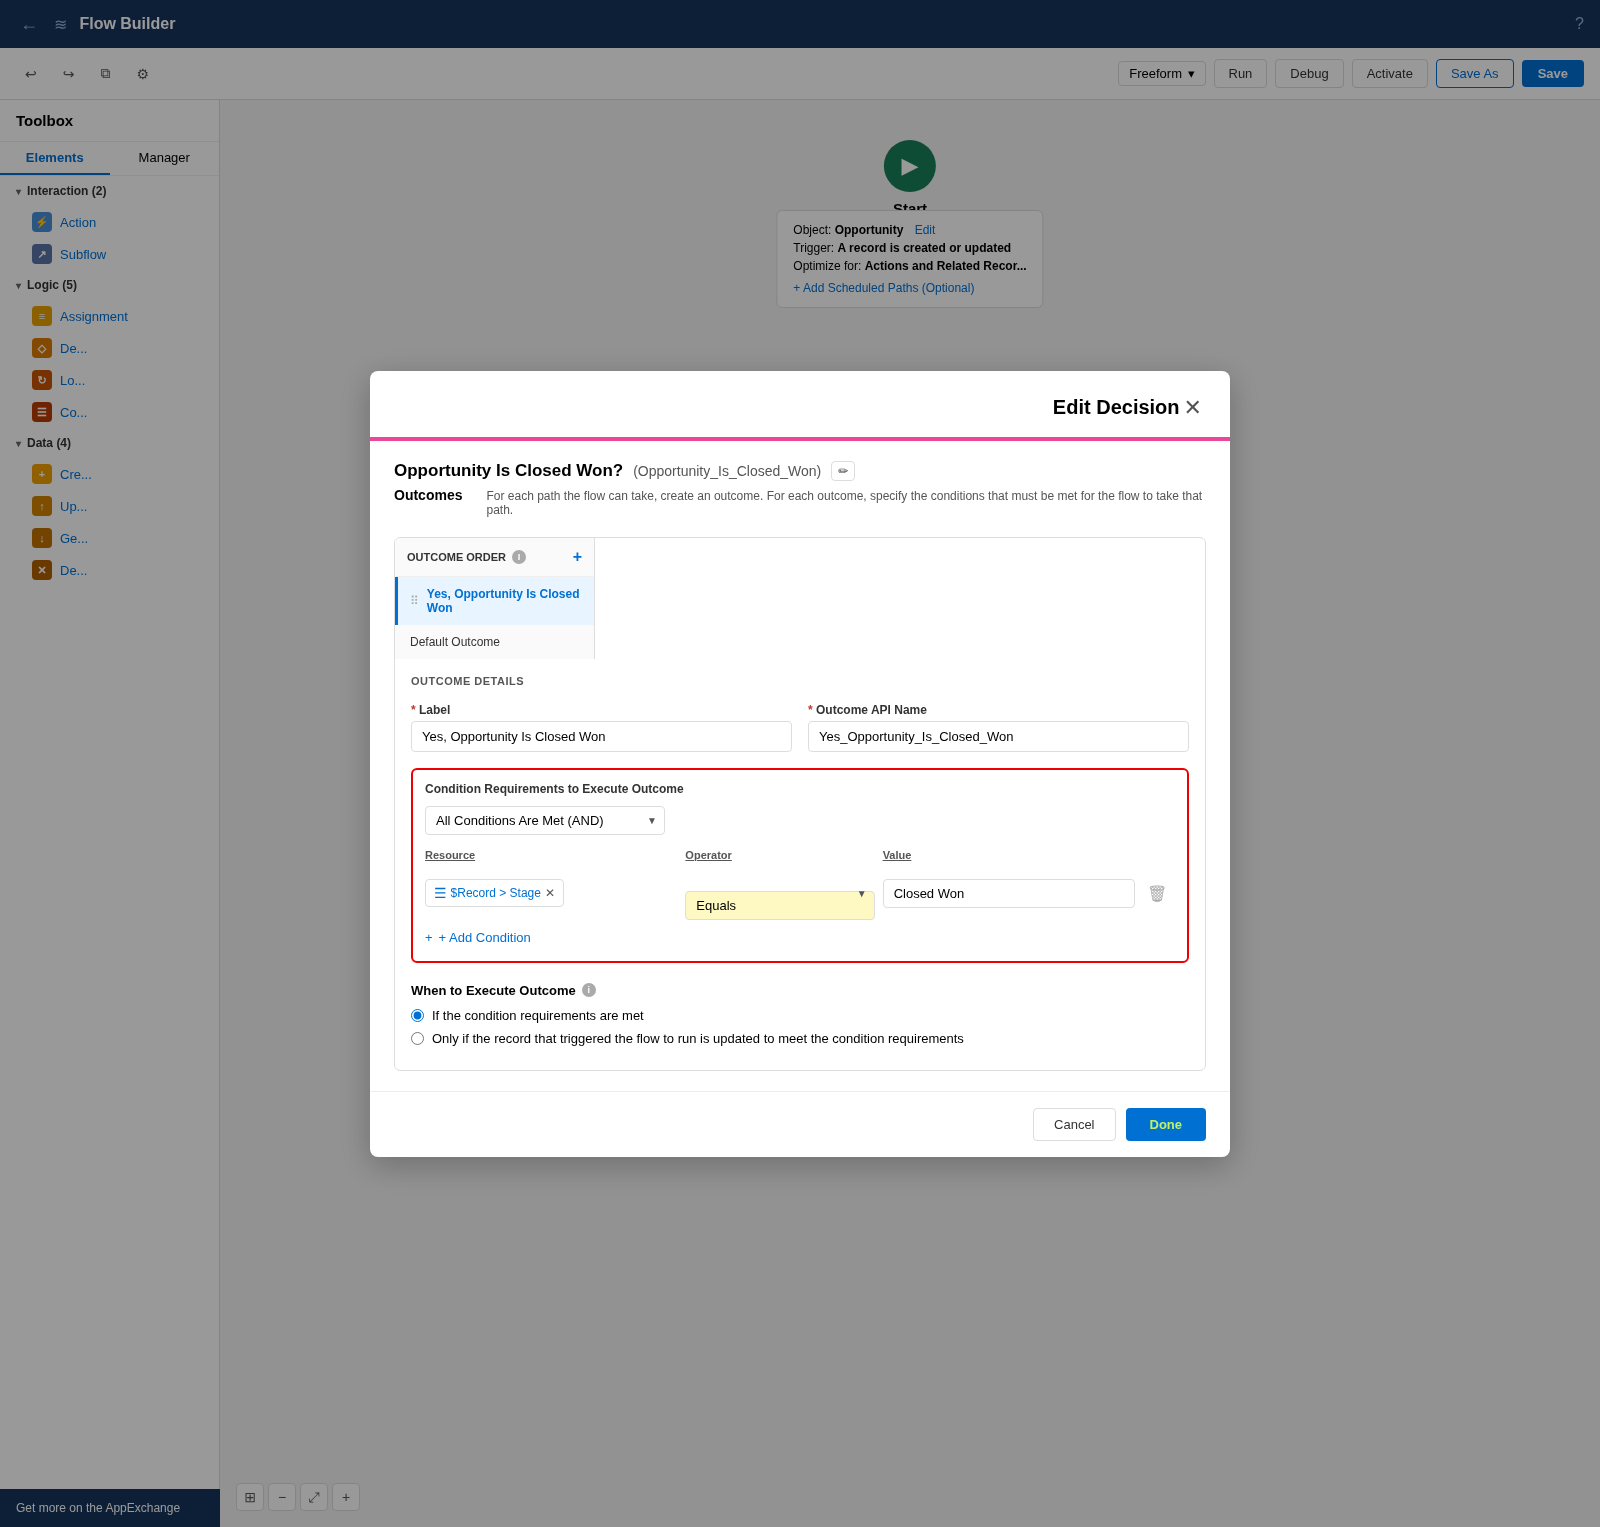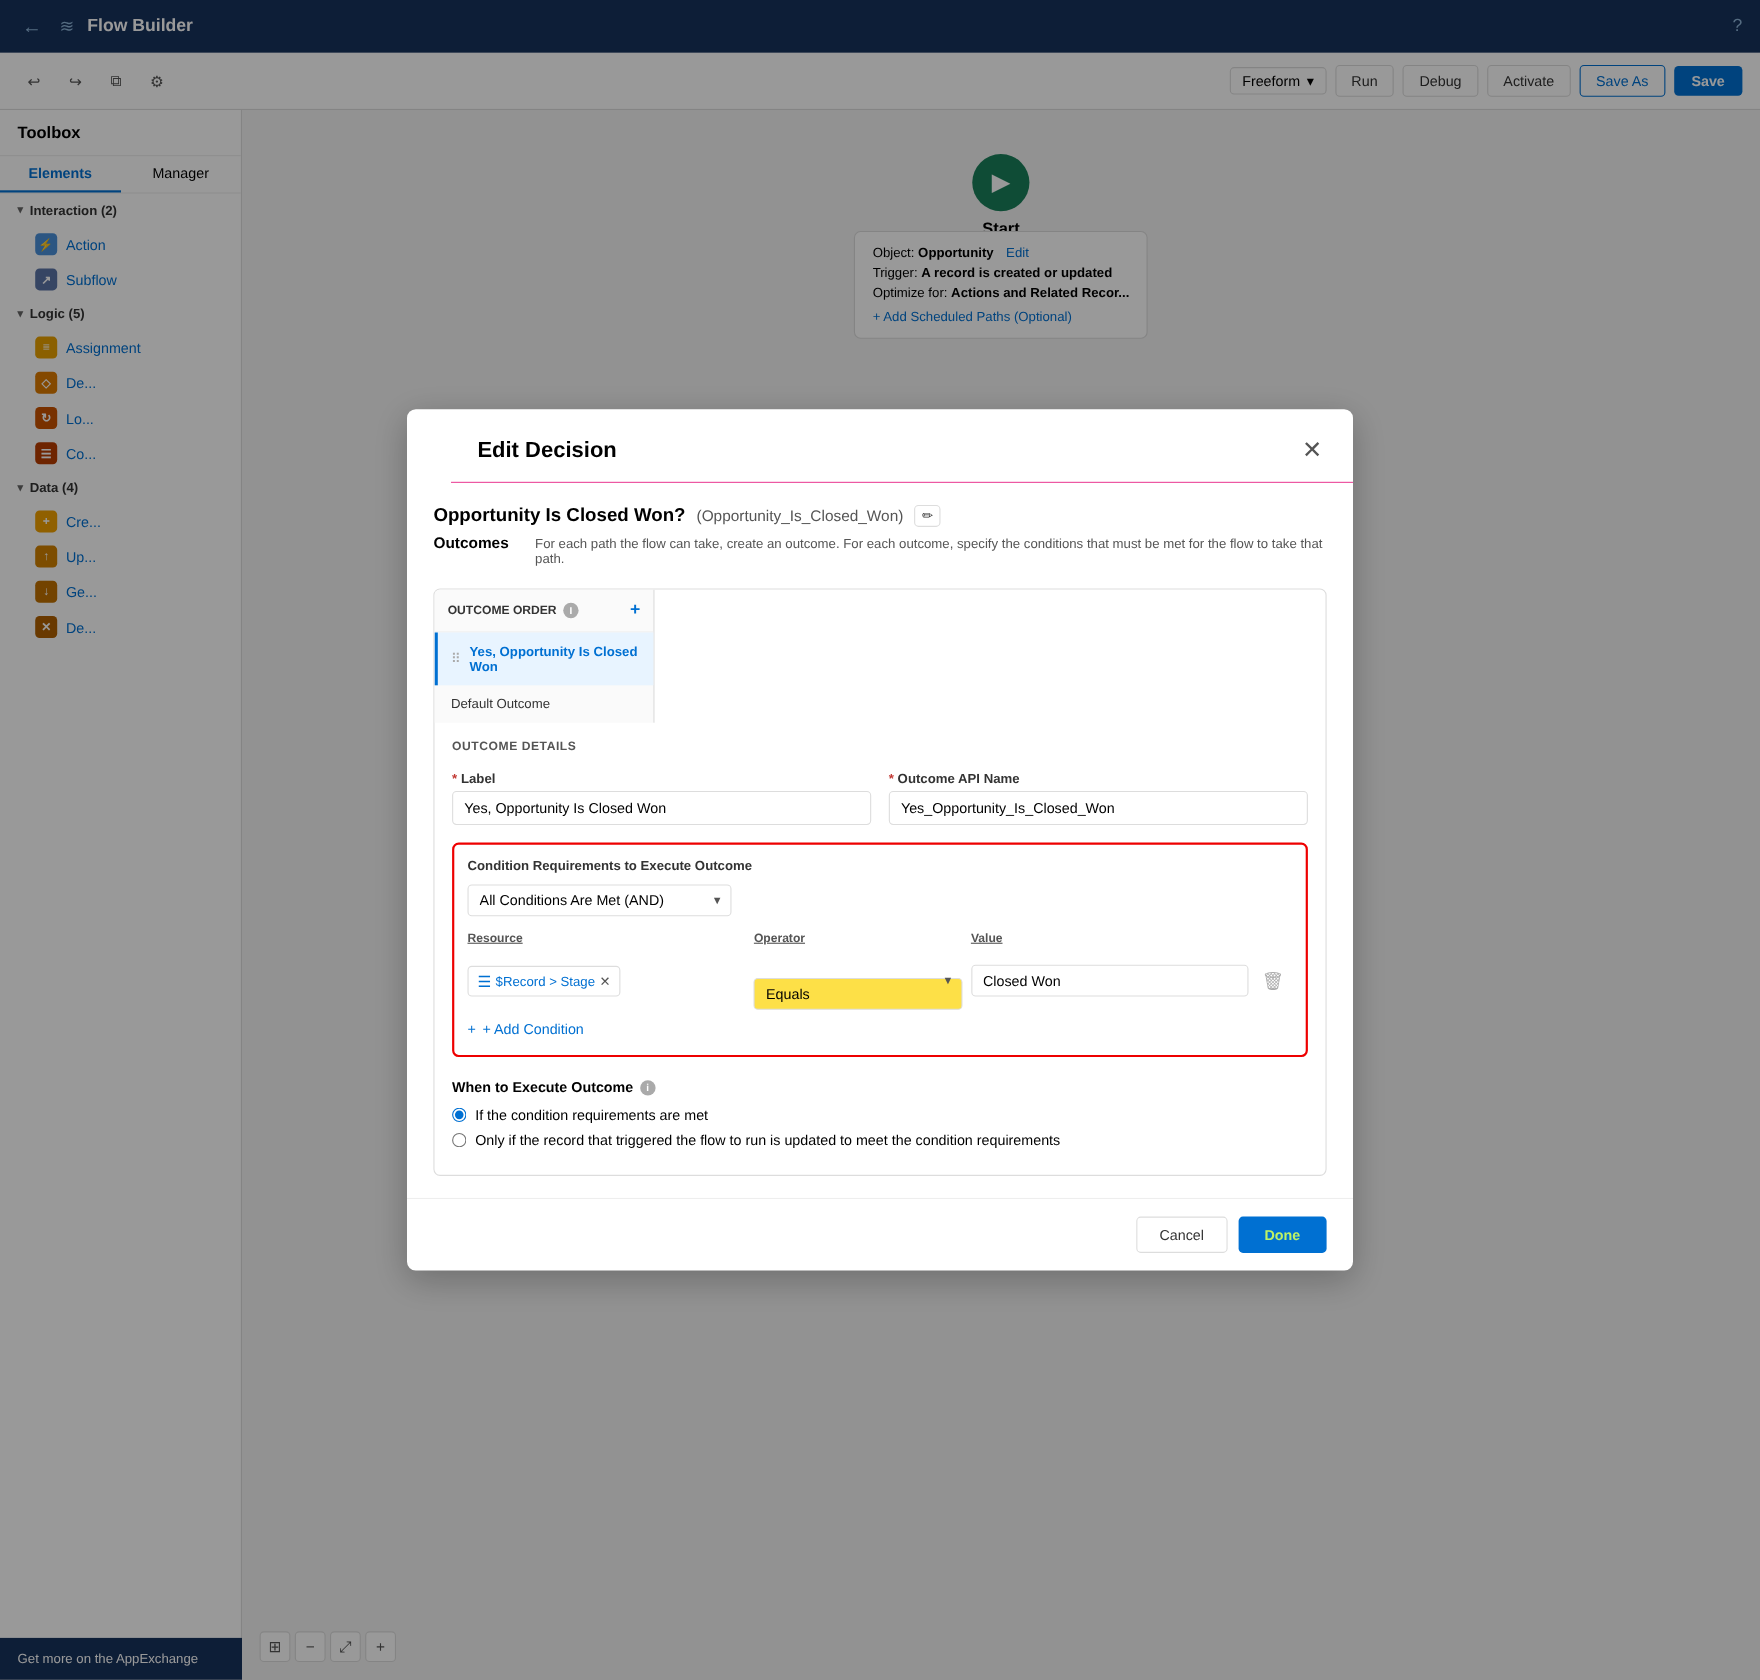--- a/index.html
+++ b/index.html
@@ -161,24 +161,23 @@
       background: rgba(0,0,0,0.4); z-index: 100;
       display: flex; align-items: center; justify-content: center;
     }
     .modal {
       background: white; border-radius: 8px; width: 860px;
       max-height: 90vh; overflow-y: auto;
       box-shadow: 0 8px 32px rgba(0,0,0,0.25);
       position: relative;
     }
     .modal-header {
-      display: flex; align-items: center; justify-content: space-between;
+      display: flex; align-items: center; justify-content: flex-end;
       padding: 20px 24px 12px;
-      border-bottom: 1px solid #ec4899;
-      margin-left: 40px;
+      border-bottom: 4px solid #ec4899;
     }
     .modal-title { font-size: 20px; font-weight: 700; }
     .modal-close {
       background: none; border: none; font-size: 22px;
       cursor: pointer; color: #555; padding: 4px;
     }
     .modal-body { padding: 20px 24px; }
 
     .decision-name-row {
       display: flex; align-items: center; gap: 10px; margin-bottom: 6px;
@@ -281,21 +280,21 @@
       font-size: 12px; background: white; color: #0070d2;
     }
     .resource-tag .list-icon { font-size: 14px; }
     .resource-tag .close-tag { cursor: pointer; color: #555; }
 
     .operator-select-wrapper {
       position: relative;
     }
     .operator-select {
       width: 100%; border: 1px solid #ddd; border-radius: 4px;
-      padding: 6px 28px 6px 10px; font-size: 13px; background: #fde047;
+      padding: 6px 28px 6px 10px; font-size: 13px; background: #fef9c3;
       cursor: pointer; appearance: none; margin-top: 24px; -webkit-appearance: none;
     }
     .operator-select-wrapper::after {
       content: '▼'; position: absolute; right: 8px; top: 50%;
       transform: translateY(-50%); font-size: 10px; color: #555; pointer-events: none;
     }
 
     .value-input {
       width: 100%; border: 1px solid #ddd; border-radius: 4px;
       padding: 6px 10px; font-size: 13px;

